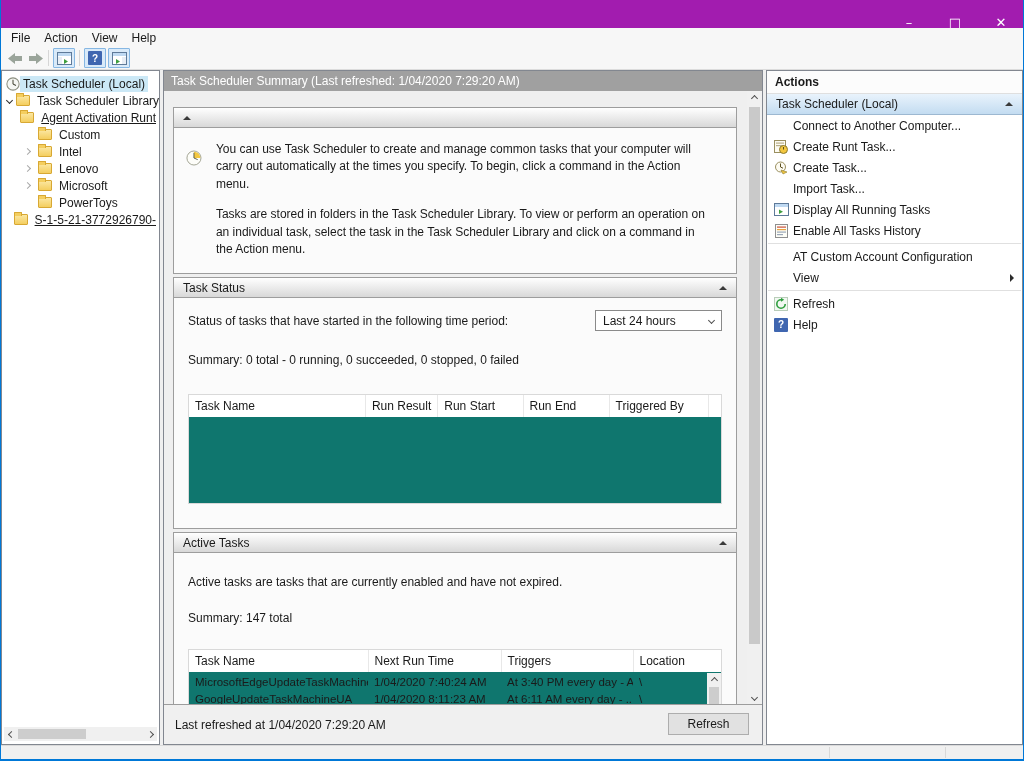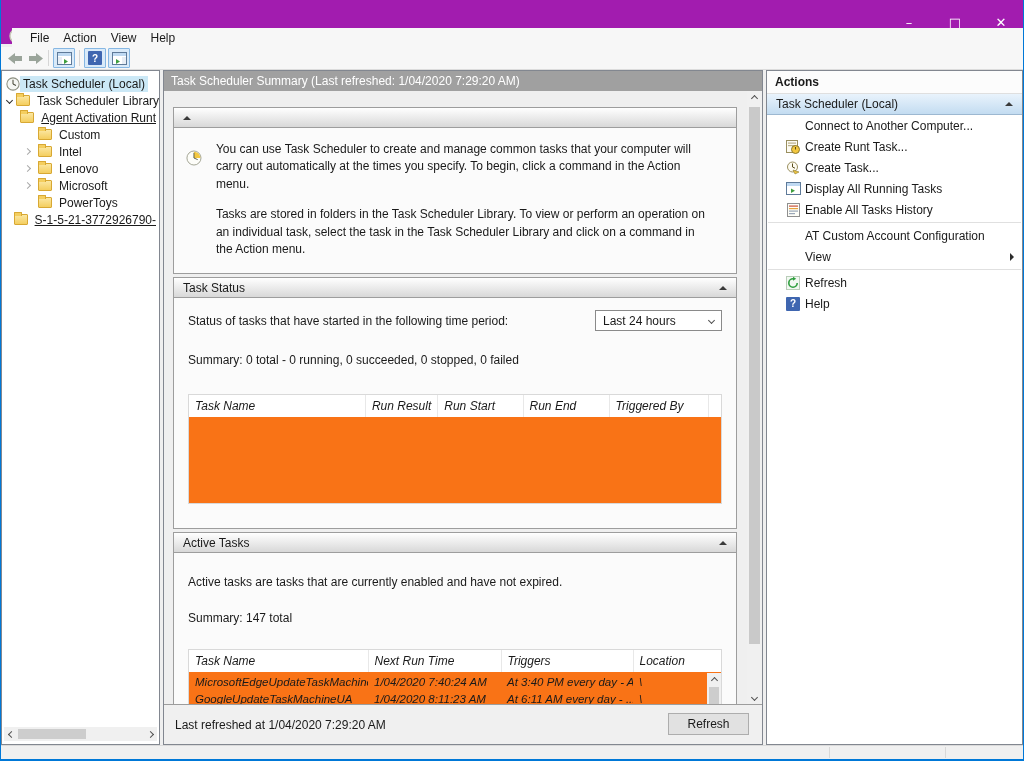--- a/index.html
+++ b/index.html
@@ -12,21 +12,21 @@
   .bs-bottom { left:0; right:0; bottom:0; height:2px; }
 
   
   .titlebar { position:absolute; left:0; top:0; right:0; height:44px; background:#a21caf; color:#fff; display:flex; align-items:flex-end; }
   .titlebar .app-icon { margin:0 7px 0 9px; width:16px; height:16px; }
   .titlebar .title { font-size:12px; }
   .tb-controls { margin-left:auto; display:flex; height:100%; }
   .tb-btn { width:46px; height:100%; display:flex; align-items:center; justify-content:center; color:#fff; font-size:13px; font-family:"DejaVu Sans",sans-serif; }
 
   
-  .menubar { position:absolute; left:12px; right:1px; top:28px; height:19px; background:#F7F7F7; display:flex; align-items:flex-start; padding-left:11px; }
+  .menubar { position:absolute; left:1px; right:1px; top:28px; height:19px; background:#F7F7F7; display:flex; align-items:flex-start; padding-left:3px; }
   .menu-item { padding:0 7px; height:100%; display:flex; align-items:center; }
   .toolbar { position:absolute; left:1px; right:1px; top:47px; height:23px; background:#F7F7F7; border-bottom:1px solid #DCDCDC; display:flex; align-items:center; padding-left:4px; }
   .tool-sep { width:1px; height:16px; background:#D6D6D6; margin:0 3px; }
   .nav-arrow { width:20px; height:18px; display:flex; align-items:center; justify-content:center; }
   .tool-toggle { width:22px; height:20px; display:flex; align-items:center; justify-content:center; background:#D9EAF9; border:1px solid #86B7E3; border-radius:1px; margin:0 1px; }
 
   
   .tree-panel { position:absolute; left:1px; top:70px; width:159px; height:675px; background:#fff; border:1px solid #828790; }
   .center-panel { position:absolute; left:163px; top:70px; width:600px; height:675px; background:#EFEFEF; border:1px solid #828790; }
   .actions-panel { position:absolute; left:766px; top:70px; width:257px; height:675px; background:#fff; border:1px solid #828790; }
@@ -70,21 +70,21 @@
   .overview-text { margin-left:14px; line-height:1.45; }
   .overview-text p + p { margin-top:13px; }
 
   .ts-body { padding:0 14px 24px 14px; }
   .status-row { margin-top:12px; display:flex; align-items:center; justify-content:space-between; }
   .dropdown { width:127px; height:21px; background:#fff; border:1px solid #8A8A8A; display:flex; align-items:center; padding:0 7px; flex:none; }
   .dropdown .dd-label { flex:1; }
   .summary-line { margin-top:22px; }
 
   table.grid { border-collapse:collapse; width:100%; background:#fff; }
-  .grid-wrap { border:1px solid #D9D9D9; background:#f97316;font-style:italic; }
+  .grid-wrap { border:1px solid #D9D9D9; background:#0f766e; }
   .status-grid-wrap { margin-top:27px; height:110px; }
   th.gh { font-weight:normal; text-align:left; padding:4px 6px; border-right:1px solid #E8E8E8; white-space:nowrap; overflow:hidden; height:22px; }
   .at-body { padding:0 14px 12px 14px; }
   .at-desc { margin-top:22px; }
   .at-summary { margin-top:22px; }
   .at-grid-wrap { margin-top:24px; position:relative; height:110px; }
   .at-rows { position:absolute; left:0; right:14px; top:23px; bottom:13px; overflow:hidden; }
   .at-row { height:17px; display:flex; align-items:center; }
   .at-cell { padding:0 6px; white-space:nowrap; overflow:hidden; font-size:11.5px; flex:none; }
   .at-vsb { position:absolute; right:0; top:23px; bottom:13px; width:14px; background:#F0F0F0; }
@@ -92,21 +92,21 @@
   .at-vsb .sb-arrow { position:absolute; left:0; }
 
   .center-footer { position:absolute; left:0; right:0; bottom:0; height:40px; background:#F0F0F0; border-top:1px solid #9D9D9D; }
   .footer-text { position:absolute; left:11px; top:13px; }
   .refresh-btn { position:absolute; right:13px; top:8px; width:81px; height:22px; background:#E1E1E1; border:1px solid #ADADAD; display:flex; align-items:center; justify-content:center; }
 
   
   .actions-title { height:23px; display:flex; align-items:center; font-weight:bold; padding-left:8px; border-bottom:1px solid #DFDFDF; background:#FCFCFC; }
   .actions-group { height:21px; background:linear-gradient(#E9F3FC,#C3DCF1); border-bottom:1px solid #9DB8D1; display:flex; align-items:center; padding:0 9px; }
   .actions-group .g-label { flex:1; }
-  .action-item { height:21px; display:flex; align-items:center; padding-right:8px;padding-left:12px; }
+  .action-item { height:21px; display:flex; align-items:center; padding-right:8px; }
   .ai-icon { width:18px; margin-left:5px; display:flex; align-items:center; justify-content:center; flex:none; }
   .ai-label { margin-left:3px; white-space:nowrap; overflow:hidden; }
   .a-sep { height:1px; background:#E0E0E0; margin:2px 1px; }
   .submenu-arrow { margin-left:auto; }
 
   .help-badge { width:14px; height:14px; background:#3F66B0; color:#fff; font-weight:bold; font-size:10px; display:flex; align-items:center; justify-content:center; border-radius:1px; }
 
   
   .statusbar { position:absolute; left:1px; right:1px; bottom:2px; height:14px; background:#F0F0F0; border-top:1px solid #DADADA; }
   .sb-sep { position:absolute; top:1px; bottom:1px; width:1px; background:#D8D8D8; }
@@ -406,20 +406,24 @@
         <svg width="14" height="14" viewBox="0 0 14 14">
           <circle cx="6.5" cy="6" r="5" fill="#FDFBF2" stroke="#9A8F5F"></circle>
           <path d="M6.5 6 L6.5 2.5" stroke="#5A4E1D" stroke-width="1"></path>
           <path d="M6.5 6 L9 7.2" stroke="#5A4E1D" stroke-width="1"></path>
           <path d="M7 9 L13 11 L9 13 Z" fill="#F3C73F" stroke="#8C7A2E" stroke-width="0.6"></path>
         </svg>
       </span>
       <span class="ai-label">Create Task...</span>
     </div>
     <div class="action-item">
+      <span class="ai-icon"></span>
+      <span class="ai-label">Import Task...</span>
+    </div>
+    <div class="action-item">
       <span class="ai-icon">
         <svg width="15" height="13" viewBox="0 0 15 13">
           <rect x="0.5" y="0.5" width="14" height="12" fill="#fff" stroke="#5E7A99"></rect>
           <rect x="1" y="1" width="13" height="3" fill="#BFD9F2"></rect>
           <path d="M5 6.5 L9 8.7 L5 11 Z" fill="#3F9E3F"></path>
         </svg>
       </span>
       <span class="ai-label">Display All Running Tasks</span>
     </div>
     <div class="action-item">

